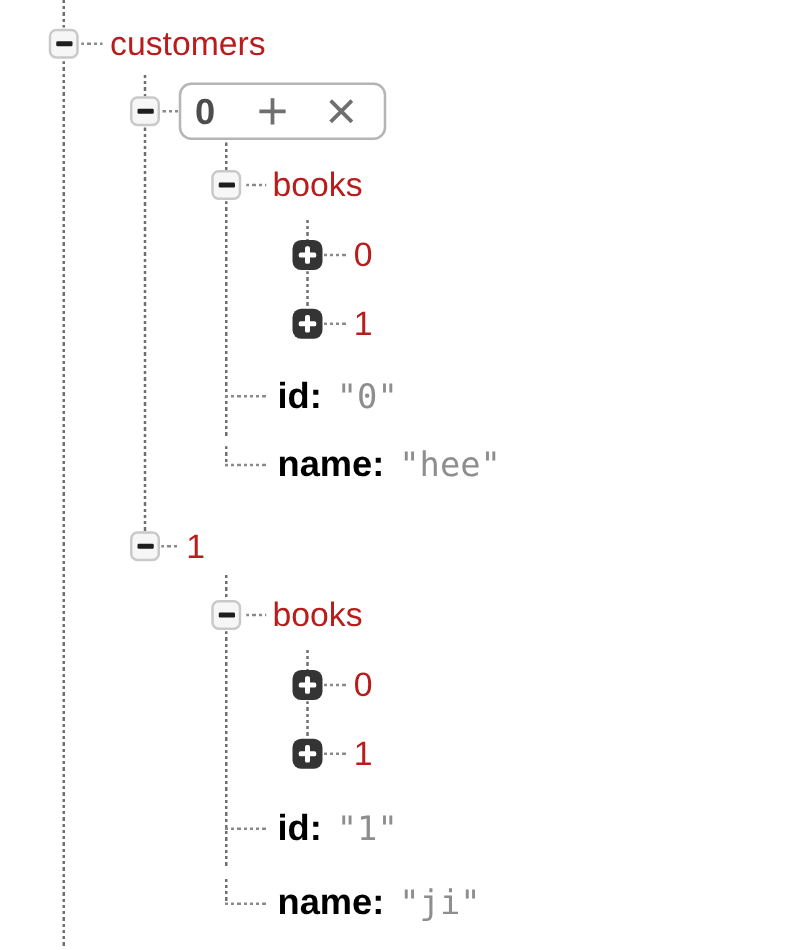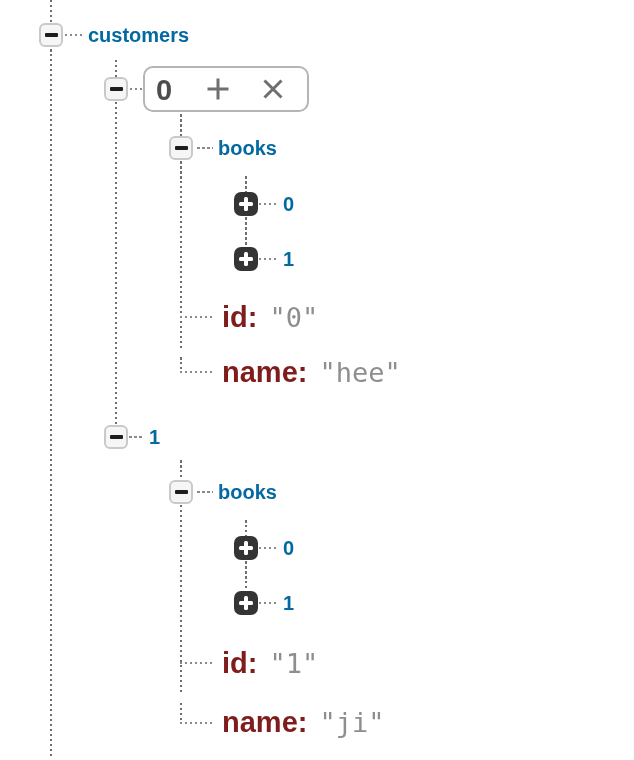--- a/index.html
+++ b/index.html
@@ -16,25 +16,25 @@
   .tgl { position:absolute; width:24px; height:24px; box-sizing:border-box; cursor:pointer; }
   .tgl.open { background:#f6f6f6; border:2px solid #c9c9c9; border-radius:6px; }
   .tgl.open .bar { position:absolute; left:50%; top:50%; width:13px; height:4px;
                    margin:-2px 0 0 -6.5px; background:#1e1e1e; border-radius:1px; }
   .tgl.closed { background:#343434; border-radius:7px; }
   .tgl.closed .barh { position:absolute; left:50%; top:50%; width:14px; height:4.5px;
                       margin:-2.25px 0 0 -7px; background:#ffffff; border-radius:1.5px; }
   .tgl.closed .barv { position:absolute; left:50%; top:50%; width:4.5px; height:14px;
                       margin:-7px 0 0 -2.25px; background:#ffffff; border-radius:1.5px; }
   
-  .key { position:absolute; height:36px; line-height:36px; font-weight:700; font-size:20px;
-         color:#0369a1; white-space:nowrap; }
+  .key { position:absolute; height:36px; line-height:36px; font-weight:400; font-size:27px;
+         color:#b91c1c; white-space:nowrap; }
   
   .leaf { position:absolute; height:36px; display:flex; align-items:baseline; white-space:nowrap; }
-  .leaf .k { font-weight:700; font-size:29px; color:#7f1d1d; line-height:36px; }
+  .leaf .k { font-weight:700; font-size:29px; color:#000000; line-height:36px; }
   .leaf .val { font-family:"DejaVu Sans Mono",monospace; font-size:27px; color:#8e8e8e;
                margin-left:12px; line-height:36px; }
   
   .hoverbox { position:absolute; left:143px; top:66px; width:166px; height:46px; box-sizing:border-box;
               border:2px solid #b5b5b5; border-radius:10px; background:#ffffff; cursor:pointer; }
   .hoverbox .k0 { position:absolute; left:11px; top:2px; height:40px; line-height:40px;
                   font-weight:700; font-size:29px; color:#4d4d4d; }
   .icon-btn { position:absolute; top:7px; width:28px; height:28px; cursor:pointer; background:none;
               border:none; padding:0; }
   .icon-btn svg { display:block; }

